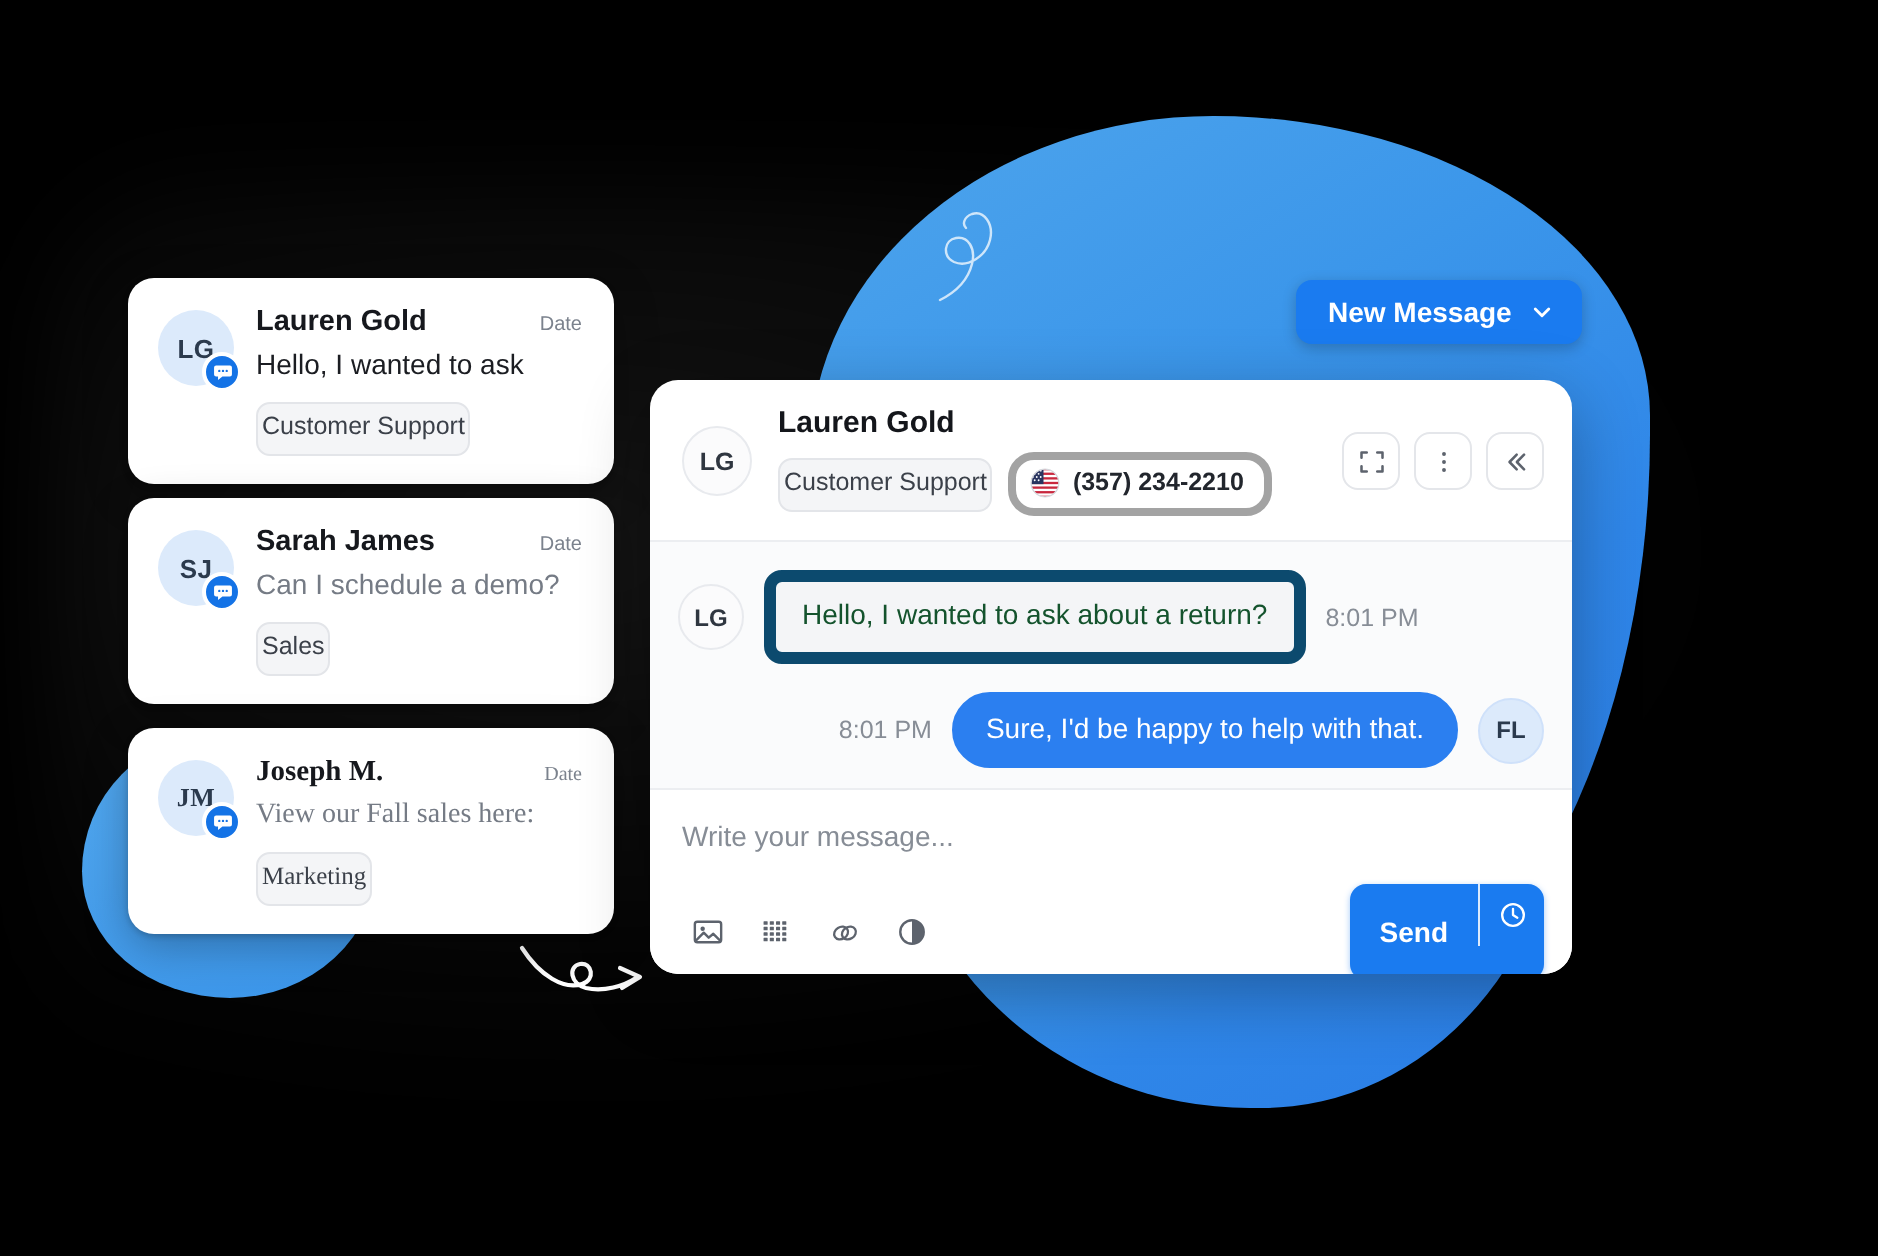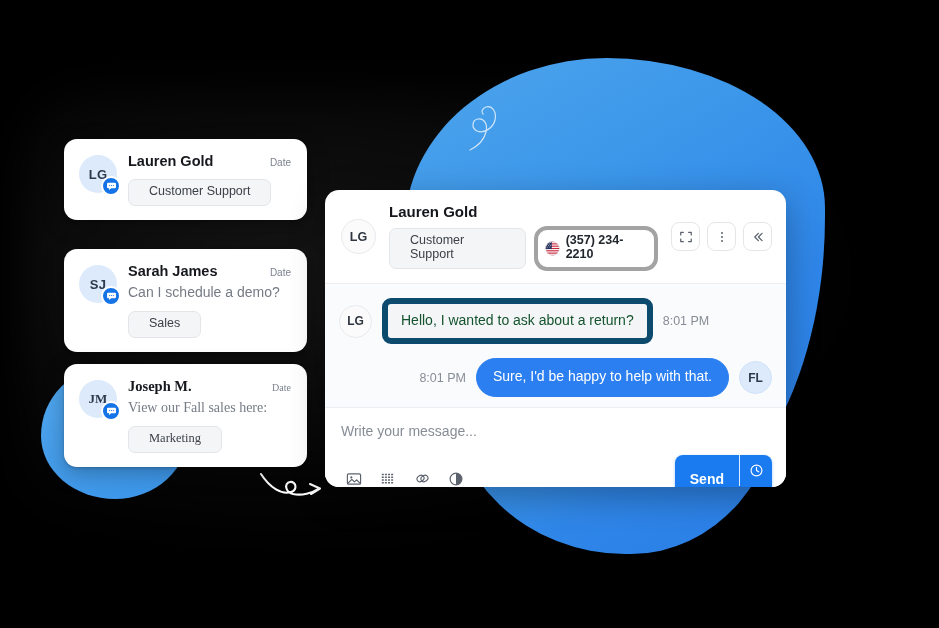--- a/index.html
+++ b/index.html
@@ -114,21 +114,21 @@
   .card-body { flex: 1 1 auto; min-width: 0; }
   .card-top { display: flex; align-items: baseline; justify-content: space-between; gap: 8px; }
   .card-name { font-size: 14.5px; font-weight: 700; color: #16181d; line-height: 1.2; }
   .card-date { font-size: 10px; color: #7b828d; flex: 0 0 auto; }
   .card-msg { margin-top: 4px; font-size: 14px; line-height: 1.25; white-space: nowrap; }
   .card-msg.unread { color: #1b1d22; }
   .card-msg.read { color: #757b85; }
 
   .chip {
     display: inline-block; margin-top: 9px;
-    padding: 5px 20px 6px;
+    padding: 5px 2px 6px;
     font-size: 12.5px; color: #3b4049;
     background: #f4f5f7; border: 1px solid #e3e5e9;
     border-radius: 7px; line-height: 1.1;
   }
 
   
   .new-msg {
     position: absolute; left: 648px; top: 140px;
     height: 32px; padding: 0 14px 0 16px;
     display: flex; align-items: center; gap: 9px;
@@ -265,20 +265,21 @@
               <circle cx="8" cy="6.5" r="0.85" fill="#1473e6"></circle>
               <circle cx="10.7" cy="6.5" r="0.85" fill="#1473e6"></circle>
           </svg>
         </div>
       </div>
       <div class="card-body">
         <div class="card-top">
           <span class="card-name">Lauren Gold</span>
           <span class="card-date">Date</span>
         </div>
+        <div class="card-msg unread">Hello, I wanted to ask</div>
         <span class="chip">Customer Support</span>
       </div>
     </div>
   </div>
 
   <div class="card card-2">
     <div class="card-row">
       <div class="av-wrap">
         <div class="av">SJ</div>
         <div class="av-badge">
@@ -318,20 +319,26 @@
         <div class="card-top">
           <span class="card-name">Joseph M.</span>
           <span class="card-date">Date</span>
         </div>
         <div class="card-msg read">View our Fall sales here:</div>
         <span class="chip">Marketing</span>
       </div>
     </div>
   </div>
 
+  <button class="new-msg">
+    <span>New Message</span>
+    <svg width="12" height="12" viewBox="0 0 16 16" fill="none">
+      <path d="M3.5 6 L8 10.5 L12.5 6" stroke="#ffffff" stroke-width="1.9" stroke-linecap="round" stroke-linejoin="round"></path>
+    </svg>
+  </button>
 
   <div class="panel">
 
     <div class="p-head">
       <div class="p-av">
         <span>LG</span>
       </div>
       <div class="p-head-main">
         <div class="p-title">Lauren Gold</div>
         <div class="p-meta">

